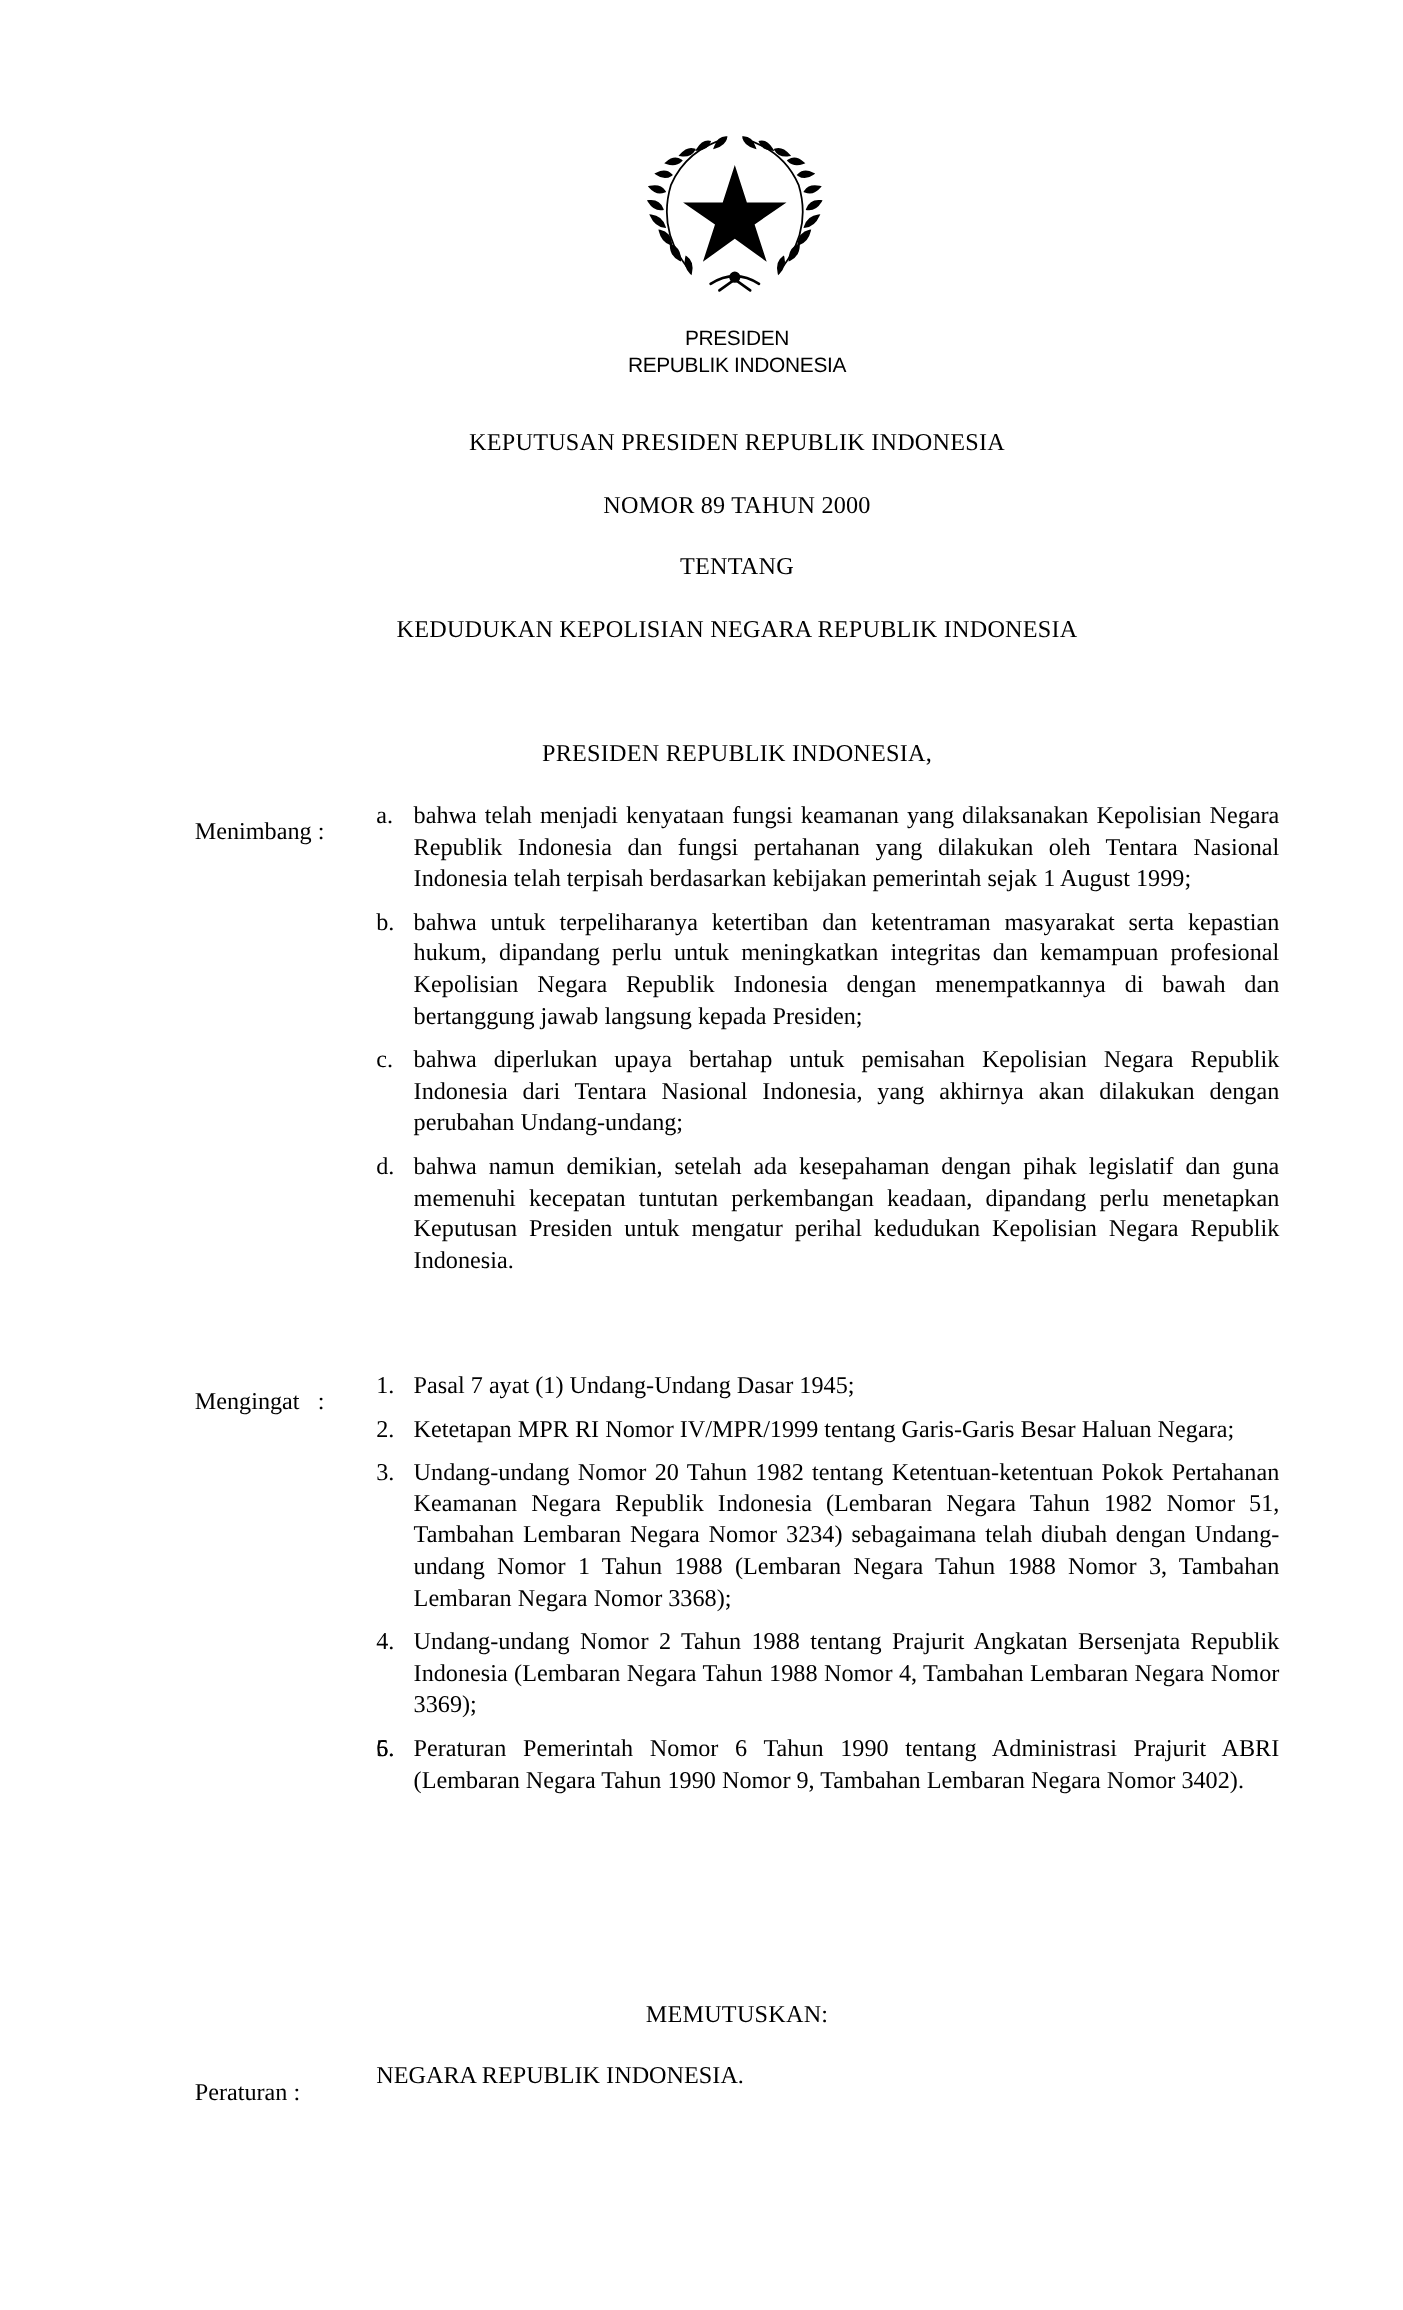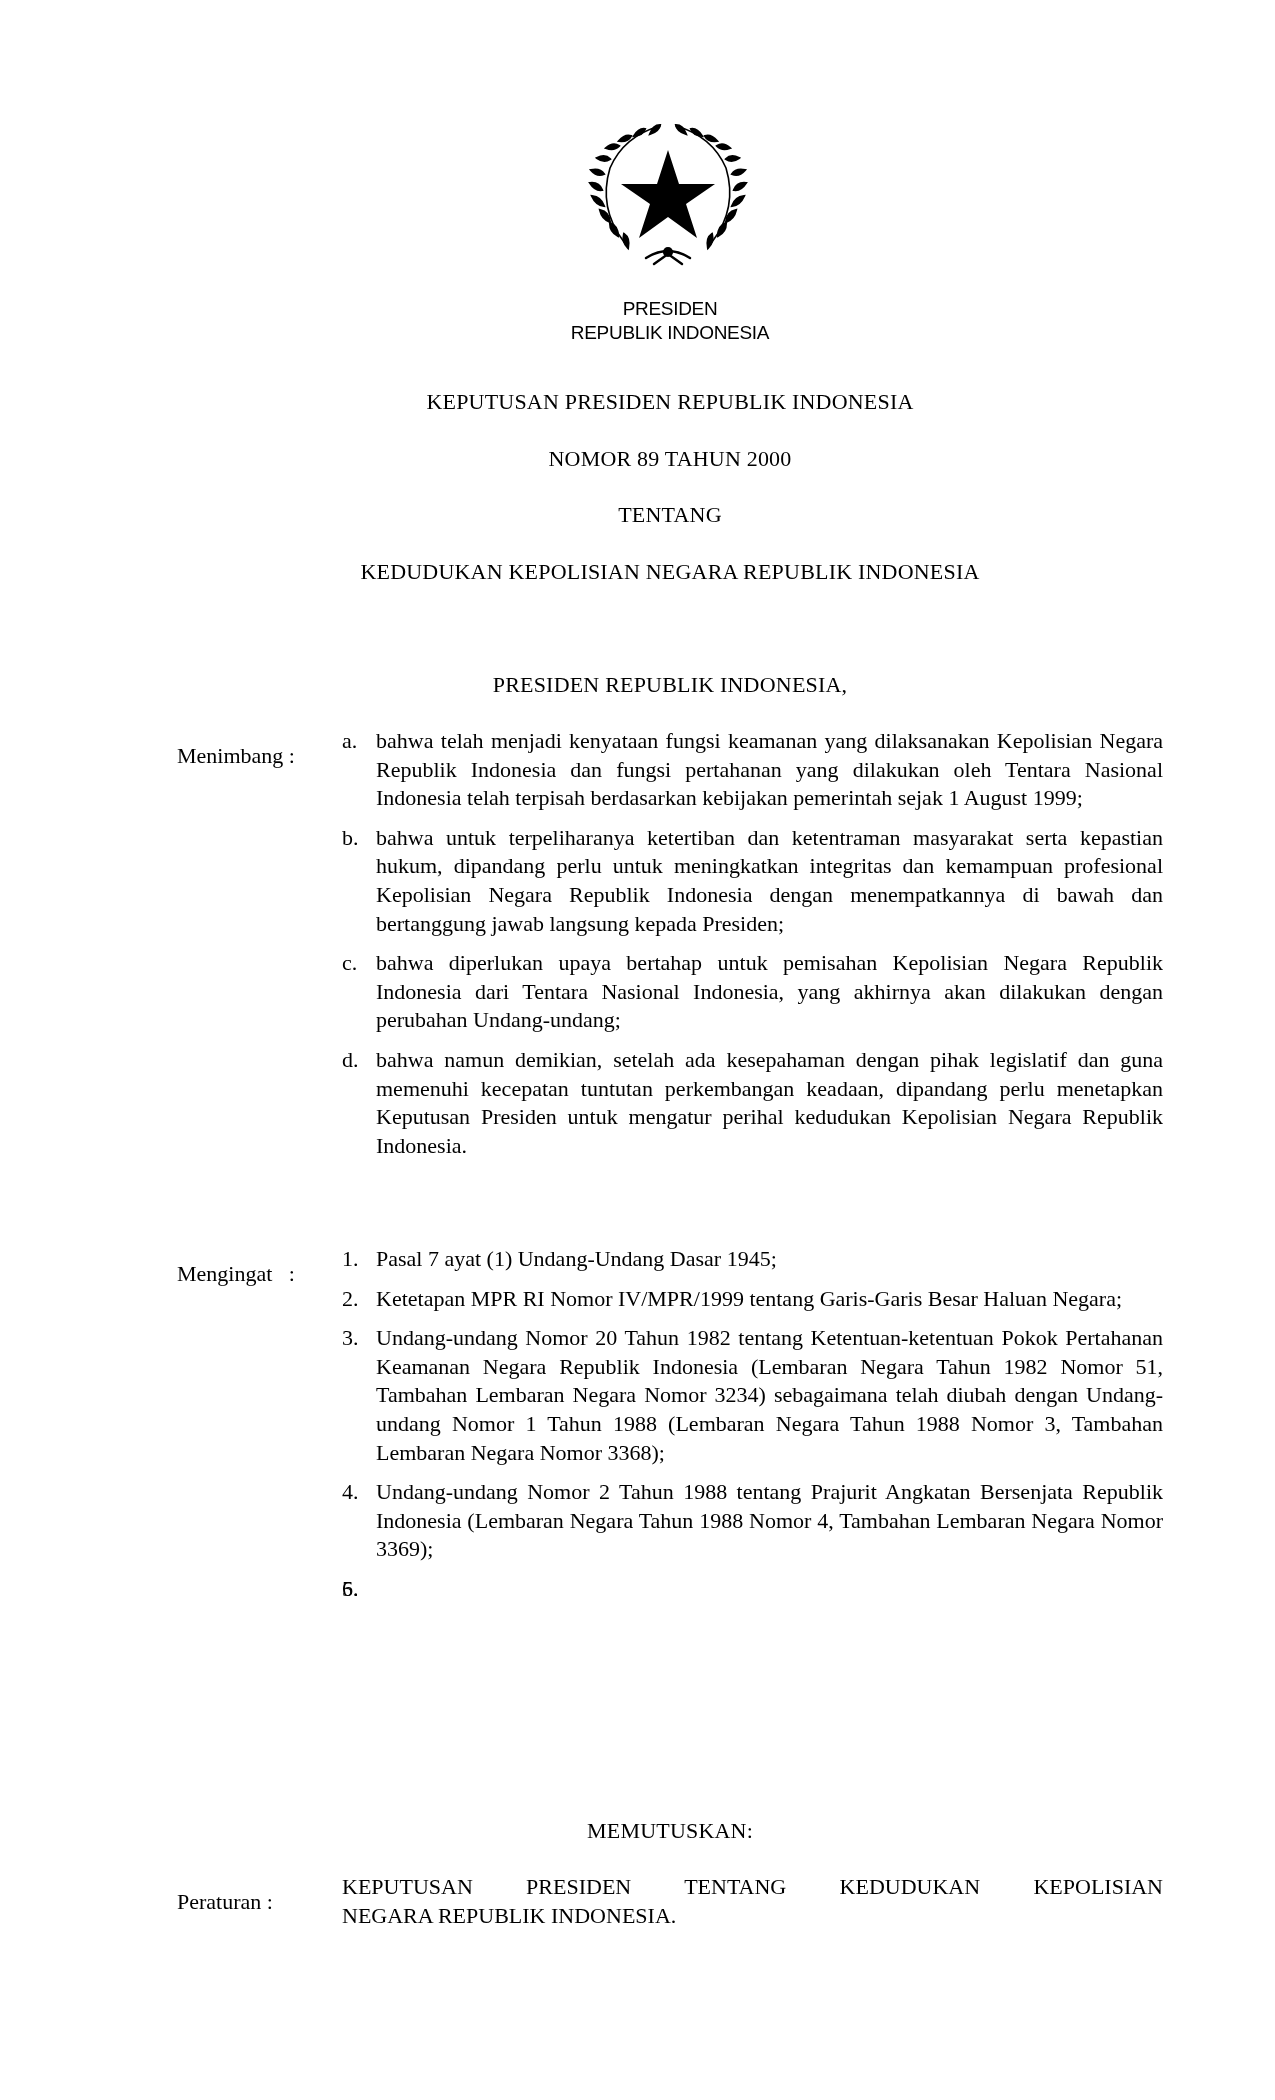--- a/index.html
+++ b/index.html
@@ -73,25 +73,24 @@
 </div>
 
 <div class="section mengingat">
   <div class="sec-label">Mengingat   :</div>
   <div class="items">
     <div class="item"><span class="marker">1.</span><span>Pasal 7 ayat (1) Undang-Undang Dasar 1945;</span></div>
     <div class="item"><span class="marker">2.</span><span>Ketetapan MPR RI Nomor IV/MPR/1999 tentang Garis-Garis Besar Haluan Negara;</span></div>
     <div class="item"><span class="marker">3.</span><span>Undang-undang Nomor 20 Tahun 1982 tentang Ketentuan-ketentuan Pokok Pertahanan Keamanan Negara Republik Indonesia (Lembaran Negara Tahun 1982 Nomor 51, Tambahan Lembaran Negara Nomor 3234) sebagaimana telah diubah dengan Undang-undang Nomor 1 Tahun 1988 (Lembaran Negara Tahun 1988 Nomor 3, Tambahan Lembaran Negara Nomor 3368);</span></div>
     <div class="item"><span class="marker">4.</span><span>Undang-undang Nomor 2 Tahun 1988 tentang Prajurit Angkatan Bersenjata Republik Indonesia (Lembaran Negara Tahun 1988 Nomor 4, Tambahan Lembaran Negara Nomor 3369);</span></div>
     <div class="item"><span class="marker">5.</span></div>
-    <div class="item"><span class="marker">6.</span></div>
+    <div class="item"><span class="marker">6.</span><span>Peraturan Pemerintah Nomor 6 Tahun 1990 tentang Administrasi Prajurit ABRI (Lembaran Negara Tahun 1990 Nomor 9, Tambahan Lembaran Negara Nomor 3402).</span></div>
   </div>
 </div>
 
 <div class="center t6">MEMUTUSKAN:</div>
 
 <div class="section menetapkan">
   <div class="sec-label">Peraturan :</div>
   <div class="body">
-    <span class="l1">KEPUTUSAN PRESIDEN TENTANG KEDUDUKAN KEPOLISIAN</span>
     <span>NEGARA REPUBLIK INDONESIA.</span>
   </div>
 </div>
 
 </body></html>

